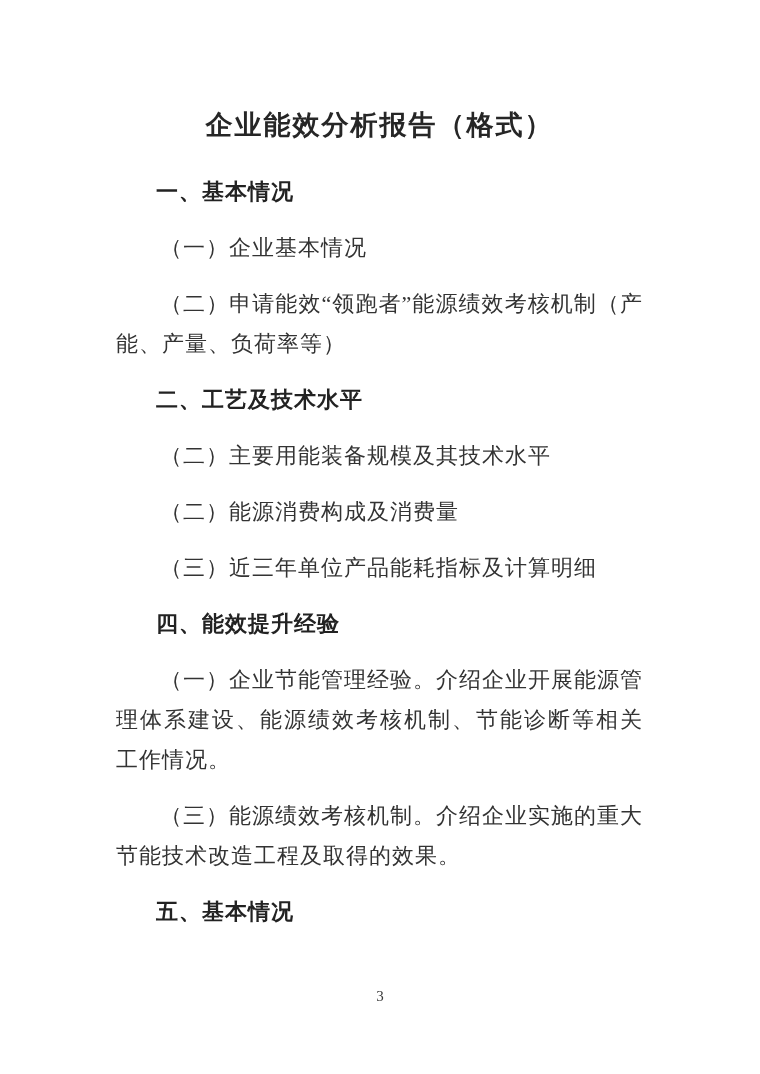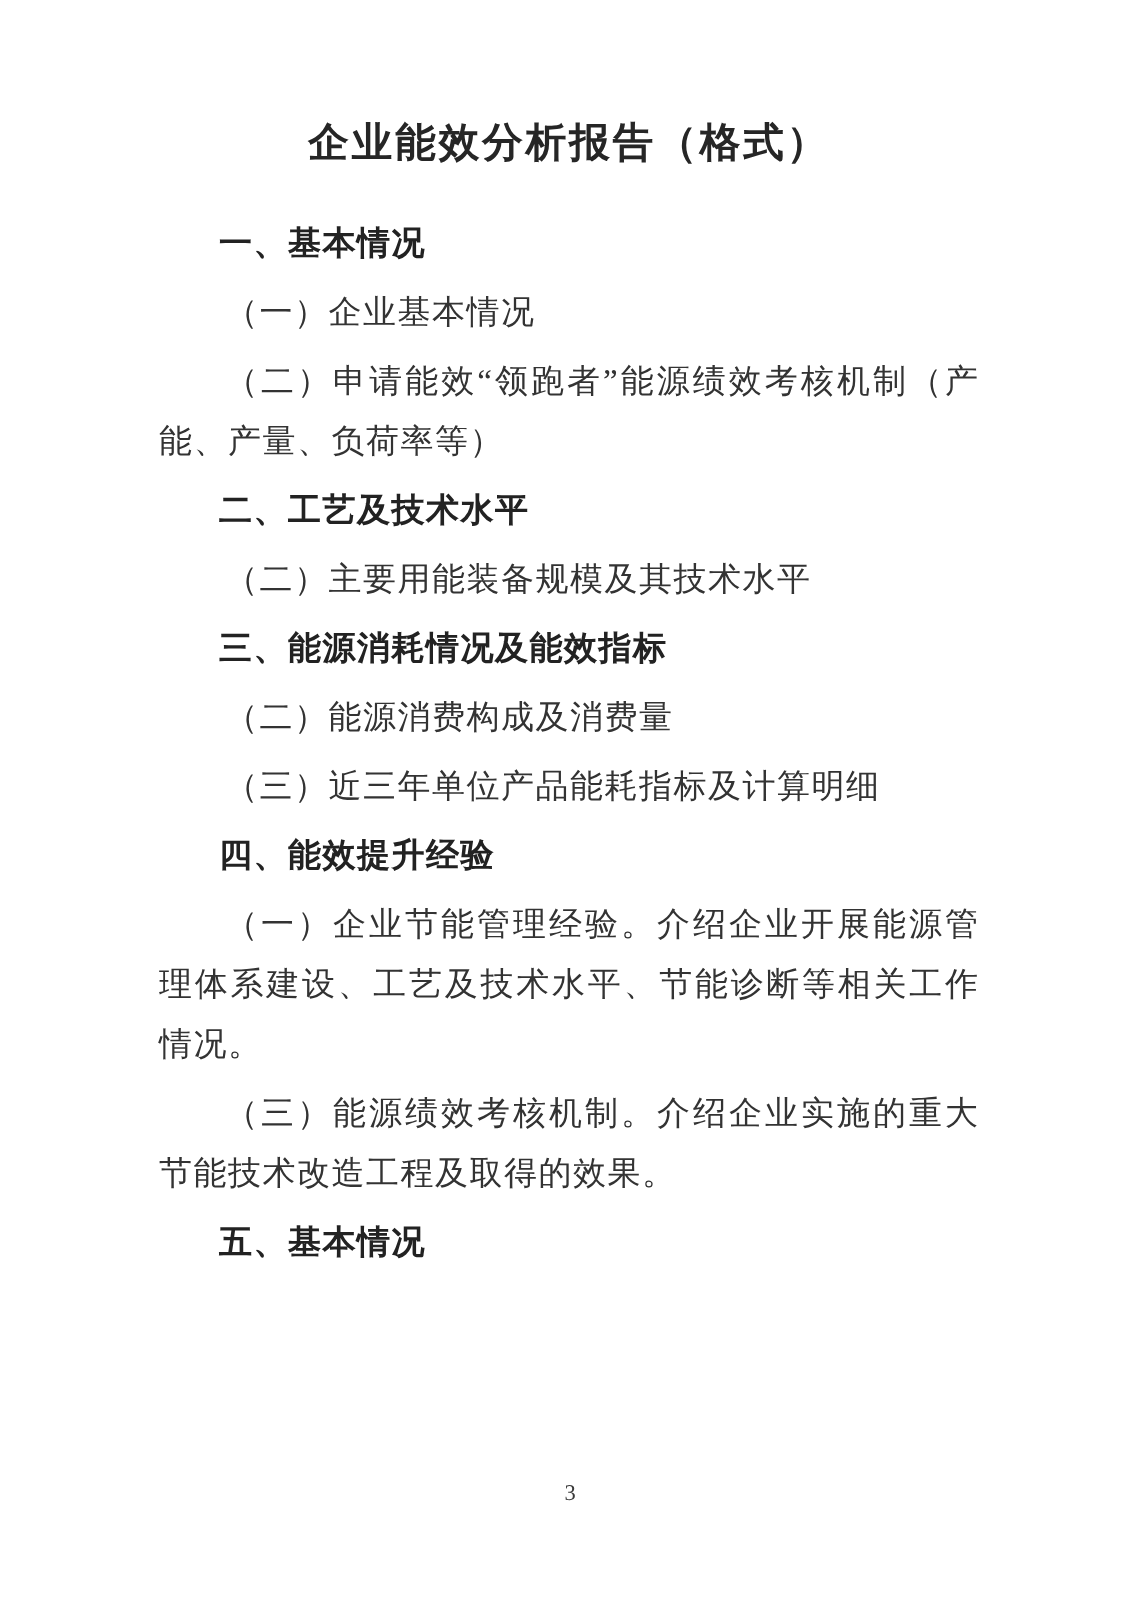--- a/index.html
+++ b/index.html
@@ -7,50 +7,50 @@
     padding: 0;
     background: #e8e8e8;
   }
   .page {
     position: relative;
     width: 760px;
     height: 1074px;
     margin: 0 auto;
     background: #ffffff;
     box-sizing: border-box;
-    padding: 74px 101px 0 100px;
+    padding: 104px 101px 0 100px;
     color: #2b2b2b;
     overflow: hidden;
   }
   .doc-title {
     font-family: "Liberation Serif", "DejaVu Serif", serif;
     font-size: 27px;
     font-weight: 600;
     text-align: center;
     letter-spacing: 2px;
     line-height: 42px;
     margin: 0 0 26px 0;
     color: #262626;
   }
   .sec-heading {
     font-family: "Liberation Sans", "DejaVu Sans", sans-serif;
     font-size: 22px;
     font-weight: bold;
     line-height: 40px;
-    margin: 2px;
+    margin: 12px;
     text-indent: 2em;
     letter-spacing: 1px;
     color: #222222;
   }
   .para {
     font-family: "Liberation Serif", "DejaVu Serif", serif;
     font-size: 22px;
     font-weight: 400;
     line-height: 40px;
-    margin: 6px;
+    margin: 16px;
     text-indent: 2em;
     text-align: justify;
     letter-spacing: 1px;
     color: #333333;
   }
   .page-number {
     position: absolute;
     left: 0;
     right: 0;
     top: 988px;
@@ -69,26 +69,25 @@
 
   <div class="content">
 
     <h2 class="sec-heading">一、基本情况</h2>
     <p class="para">（一）企业基本情况</p>
     <p class="para">（二）申请能效“领跑者”能源绩效考核机制（产能、产量、负荷率等）</p>
 
     <h2 class="sec-heading">二、工艺及技术水平</h2>
     <p class="para">（二）主要用能装备规模及其技术水平</p>
 
-    <h2 class="sec-heading">三、能源消耗情况及能效指标</h2>
     <p class="para">（二）能源消费构成及消费量</p>
     <p class="para">（三）近三年单位产品能耗指标及计算明细</p>
 
     <h2 class="sec-heading">四、能效提升经验</h2>
-    <p class="para">（一）企业节能管理经验。介绍企业开展能源管理体系建设、工艺及技术水平、节能诊断等相关工作情况。</p>
+    <p class="para">（一）企业节能管理经验。介绍企业开展能源管理体系建设、能源绩效考核机制、节能诊断等相关工作情况。</p>
     <p class="para">（三）能源绩效考核机制。介绍企业实施的重大节能技术改造工程及取得的效果。</p>
 
     <h2 class="sec-heading">五、基本情况</h2>
 
   </div>
 
   <div class="page-number">3</div>
 
 </div>
 

